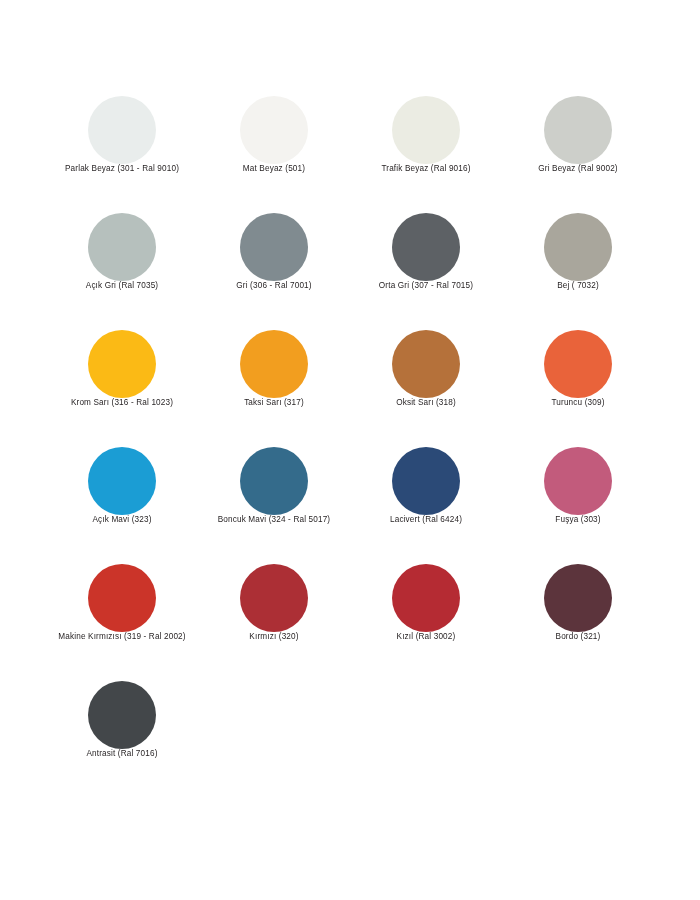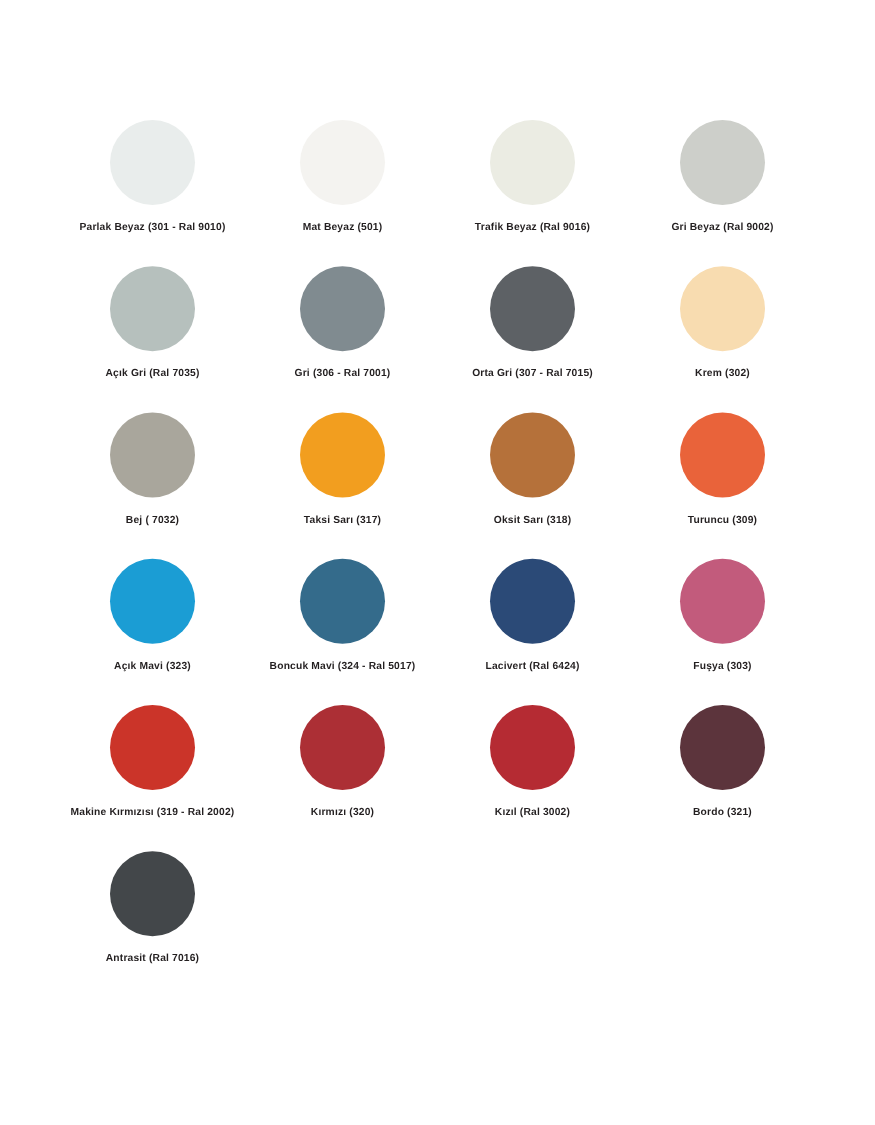--- a/index.html
+++ b/index.html
@@ -34,23 +34,22 @@
     align-items: center;
     justify-content: flex-start;
   }
   .swatch-disc {
     width: 68px;
     height: 68px;
     border-radius: 50%;
     flex: 0 0 auto;
   }
   .swatch-label {
-    margin-top: 13px;
     font-size: 8.2px;
-    font-weight: bold;
+    font-weight: normal;
     color: #231f20;
     letter-spacing: 0.15px;
     text-align: right;
     line-height: 1.2;
     white-space: nowrap;
   }
 </style>
 </head>
 <body style="background: rgb(255, 255, 255);">
 
@@ -78,26 +77,26 @@
       </div>
       <div class="swatch-cell">
         <div class="swatch-disc" style="background-color: rgb(128, 139, 144);"></div>
         <div class="swatch-label">Gri (306 - Ral 7001)</div>
       </div>
       <div class="swatch-cell">
         <div class="swatch-disc" style="background-color: rgb(93, 97, 101);"></div>
         <div class="swatch-label">Orta Gri (307 - Ral 7015)</div>
       </div>
       <div class="swatch-cell">
-        <div class="swatch-disc" style="background-color: rgb(248, 220, 176);"></div>
-        <div class="swatch-label">Krem (302)</div>
+        <div class="swatch-disc" style="background-color: rgb(169, 166, 156);"></div>
+        <div class="swatch-label">Bej ( 7032)</div>
       </div>
       <div class="swatch-cell">
-        <div class="swatch-disc" style="background-color: rgb(169, 166, 156);"></div>
-        <div class="swatch-label">Bej ( 7032)</div>
+        <div class="swatch-disc" style="background-color: rgb(251, 186, 21);"></div>
+        <div class="swatch-label">Krom Sarı (316 - Ral 1023)</div>
       </div>
       <div class="swatch-cell">
         <div class="swatch-disc" style="background-color: rgb(242, 158, 31);"></div>
         <div class="swatch-label">Taksi Sarı (317)</div>
       </div>
       <div class="swatch-cell">
         <div class="swatch-disc" style="background-color: rgb(181, 113, 58);"></div>
         <div class="swatch-label">Oksit Sarı (318)</div>
       </div>
       <div class="swatch-cell">

